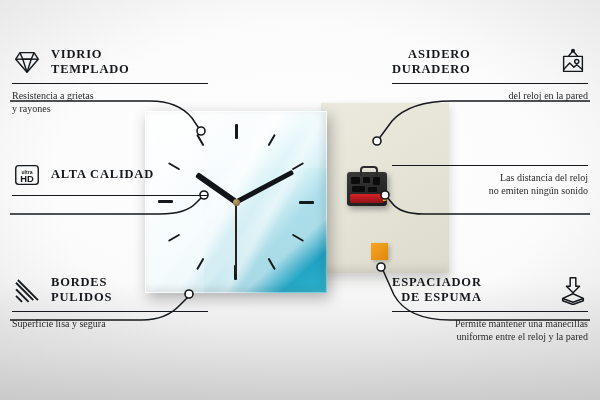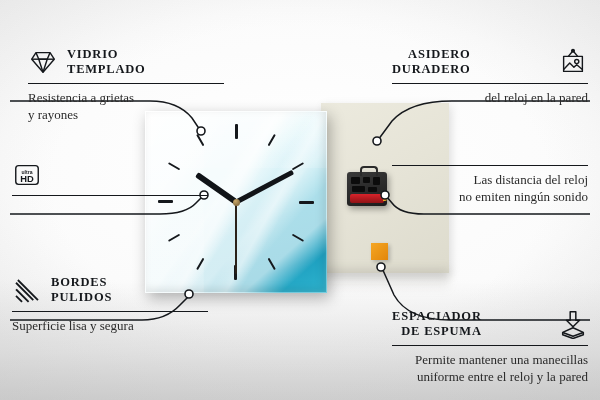--- a/index.html
+++ b/index.html
@@ -86,30 +86,30 @@
   .callout{position:absolute;width:196px;}
   .callout .head{display:flex;align-items:center;gap:9px;}
   .callout.left .head{justify-content:flex-start;}
   .callout.right .head{justify-content:space-between;}
   .ico{width:30px;height:30px;flex:0 0 30px;color:#15181c;}
   .ico svg{display:block;width:30px;height:30px;}
   .ttl{font-size:12.5px;line-height:1.22;letter-spacing:.8px;color:#15181c;font-weight:700;text-transform:uppercase;}
   .callout.left .ttl{text-align:left;}
   .callout.right .ttl{text-align:right;}
   .rule{height:1px;background:#15181c;margin:5px 0 5px;}
-  .desc{font-size:13px;line-height:1.32;color:#2a2a2a;}
+  .desc{font-size:10px;line-height:1.32;color:#2a2a2a;}
   .callout.left .desc{text-align:left;}
   .callout.right .desc{text-align:right;}
 
-  #c0{left:28px;top:47px;}
+  #c0{left:12px;top:47px;}
   #c1{left:12px;top:160px;}
   #c2{left:12px;top:275px;}
   #c3{left:392px;top:47px;}
   #c4{left:392px;top:160px;}
-  #c5{left:392px;top:275px;margin-top:34px;}
+  #c5{left:392px;top:275px;}
 </style>
 </head>
 <body>
 
 <div id="stage">
   <div class="floor"></div>
 
   <div id="product">
     <div class="wall"></div>
 
@@ -220,20 +220,21 @@
   <div class="callout left" id="c1">
     <div class="head">
       <span class="ico">
         <svg viewBox="0 0 32 32" fill="none" stroke="currentColor" stroke-width="1.5">
           <rect x="4" y="6" width="24" height="20" rx="3"></rect>
           <text x="16" y="14.5" text-anchor="middle" font-family="Liberation Sans, sans-serif" font-size="5.4" font-weight="bold" fill="currentColor" stroke="none">ultra</text>
           <text x="16" y="23" text-anchor="middle" font-family="Liberation Sans, sans-serif" font-size="10" font-weight="bold" fill="currentColor" stroke="none">HD</text>
         </svg>
       </span>
       <div class="ttl">
+        <div>ALTA CALIDAD</div>
       </div>
     </div>
     <div class="rule"></div>
   </div>
 
   <div class="callout left" id="c2">
     <div class="head">
       <span class="ico">
         <svg viewBox="0 0 32 32" fill="none" stroke="currentColor" stroke-width="2" stroke-linecap="square">
           <path d="M5 9 L22 26"></path>

